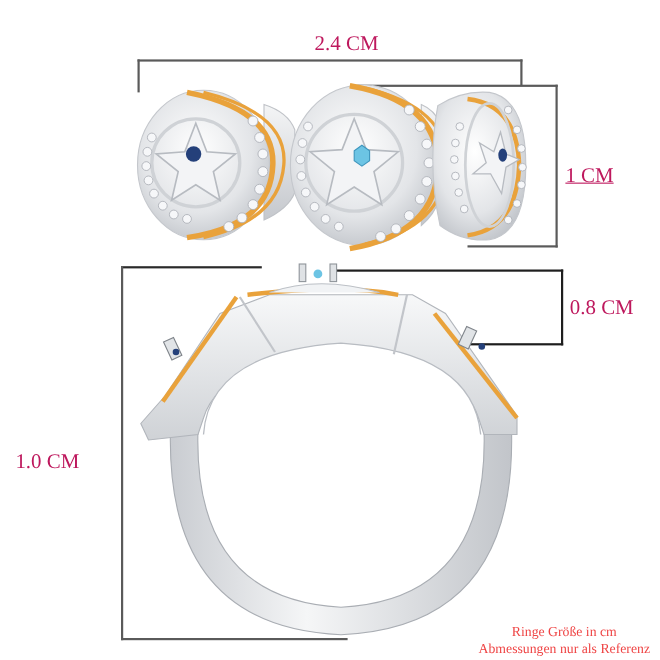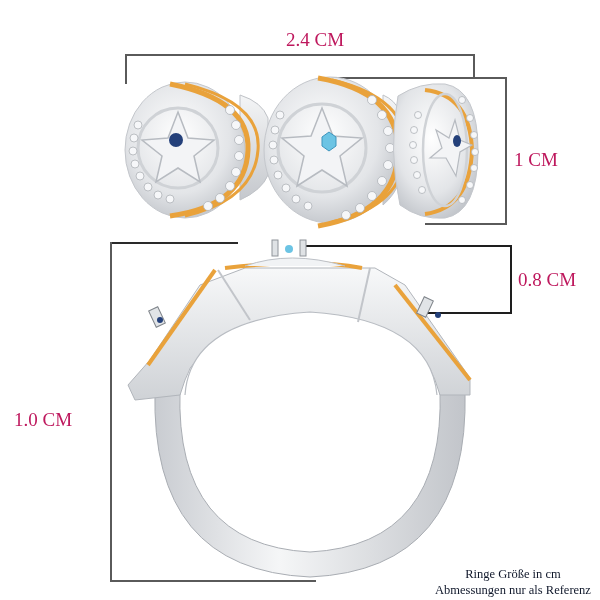--- a/index.html
+++ b/index.html
@@ -1,34 +1,34 @@
 <!DOCTYPE html>
 <html><head>
 <meta charset="utf-8">
 <style>
   html, body { margin: 0; padding: 0; background: #ffffff; }
   body { width: 600px; height: 600px; position: relative; overflow: hidden;
          font-family: "Liberation Serif", "DejaVu Serif", serif; color: #111; }
   .line { position: absolute; background: #5a5a5a; }
   .dim-label { position: absolute; font-size: 19px; line-height: 1; white-space: nowrap; color: #be185d; }
-  .note { position: absolute; font-size: 12.5px; line-height: 16px; text-align: center; color: #0f172a; white-space: nowrap; }
+  .note { position: absolute; font-size: 12.5px; line-height: 16px; text-align: center; color: #ef4444; white-space: nowrap; }
   svg { position: absolute; overflow: visible; }
 </style>
 </head>
 <body>
 
 <div class="line" style="left:125px;top:54px;width:350px;height:2px;"></div>
 <div class="line" style="left:125px;top:54px;width:2px;height:30px;"></div>
 <div class="line" style="left:473px;top:54px;width:2px;height:24px;"></div>
 <div class="dim-label" style="left:286px;top:30px;">2.4 CM</div>
 
 <div class="line" style="left:325px;top:77px;width:182px;height:2px;"></div>
 <div class="line" style="left:505px;top:77px;width:2px;height:148px;"></div>
 <div class="line" style="left:425px;top:223px;width:82px;height:2px;"></div>
-<div class="dim-label" style="left:514px;top:150px;">1 CM</div>
+<div class="dim-label" style="left:514px;top:150px;text-decoration:underline;">1 CM</div>
 
 <svg width="600" height="240" style="left:0;top:0;" viewBox="0 0 600 240">
   <defs>
     <radialGradient id="silverG" cx="45%" cy="40%" r="70%">
       <stop offset="0%" stop-color="#ffffff"></stop>
       <stop offset="60%" stop-color="#e3e5e8"></stop>
       <stop offset="100%" stop-color="#b8bcc2"></stop>
     </radialGradient>
     <linearGradient id="bandG" x1="0" y1="0" x2="0" y2="1">
       <stop offset="0%" stop-color="#f4f5f6"></stop>

